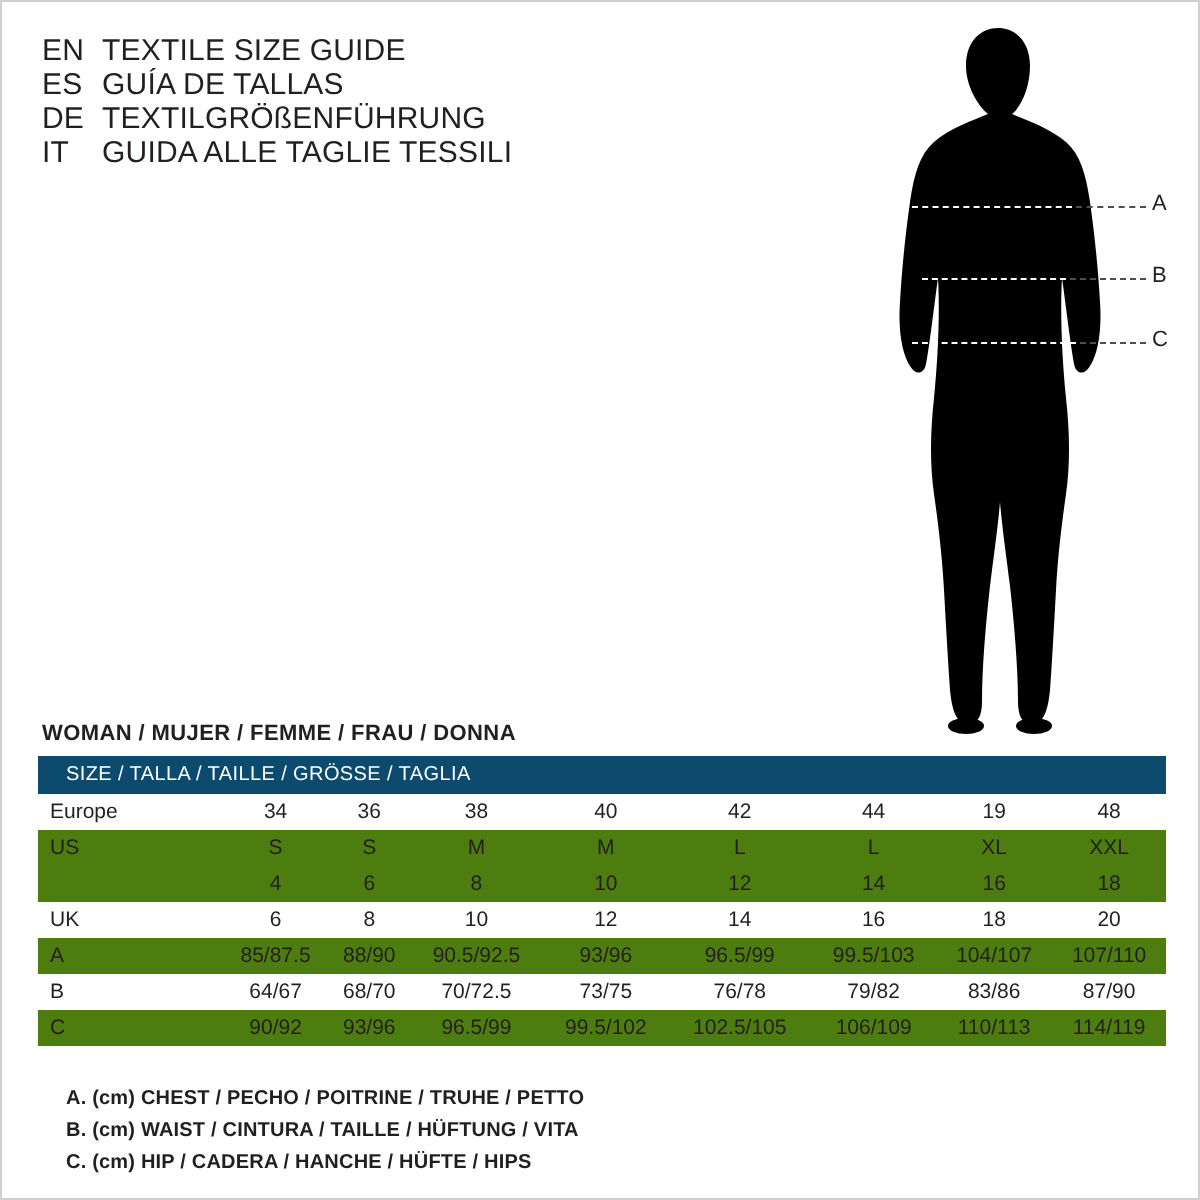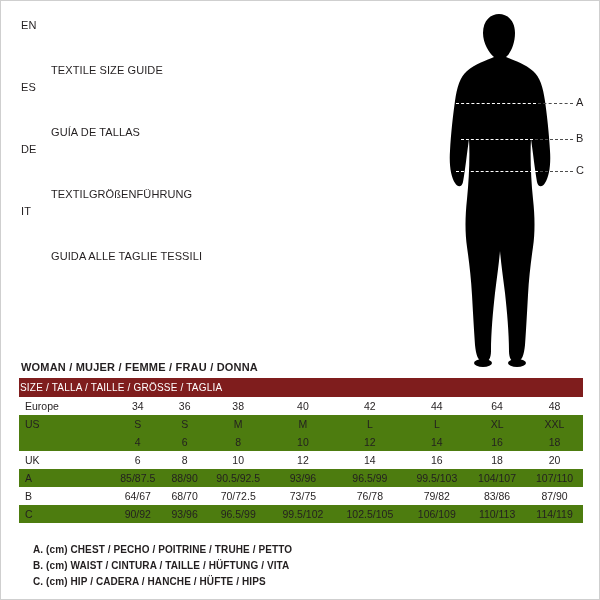--- a/index.html
+++ b/index.html
@@ -24,33 +24,32 @@
 
   
   .langs {
     position: absolute;
     top: 16px;
     left: 20px;
     width: 330px;
   }
   .lang-row {
     display: flex;
-    align-items: flex-start;
-    font-size: 11px;
+    align-items: center;
+    font-size: 15px;
     line-height: 17px;
     letter-spacing: .1px;
   }
   .lang-code {
     width: 30px;
     flex: none;
     color: #231f20;
   }
   .lang-text {
     color: #231f20;
-    margin-top: 45px;
   }
 
   
   .figure-wrap {
     position: absolute;
     left: 420px;
     top: 10px;
     width: 170px;
     height: 360px;
   }
@@ -93,24 +92,24 @@
     border-collapse: collapse;
     font-size: 10.5px;
     color: #231f20;
   }
   table.size-table td {
     padding: 2px 0 2px 0;
     text-align: center;
     line-height: 14px;
   }
   table.size-table tr.head td {
-    background: #7f1d1d;
+    background: #0c4a6e;
     color: #ffffff;
     text-align: left;
-    padding-left: 1px;
+    padding-left: 14px;
     font-size: 10px;
     letter-spacing: .2px;
     height: 15px;
   }
   table.size-table tr.band td {
     background: #4d7c0f;
   }
   table.size-table td.rowlabel {
     text-align: left;
     padding-left: 6px;
@@ -219,21 +218,21 @@
         <td colspan="9">SIZE / TALLA / TAILLE / GRÖSSE / TAGLIA</td>
       </tr>
       <tr>
         <td class="rowlabel">Europe</td>
         <td>34</td>
         <td>36</td>
         <td>38</td>
         <td>40</td>
         <td>42</td>
         <td>44</td>
-        <td>64</td>
+        <td>19</td>
         <td>48</td>
       </tr>
       <tr class="band">
         <td class="rowlabel">US</td>
         <td>S</td>
         <td>S</td>
         <td>M</td>
         <td>M</td>
         <td>L</td>
         <td>L</td>

